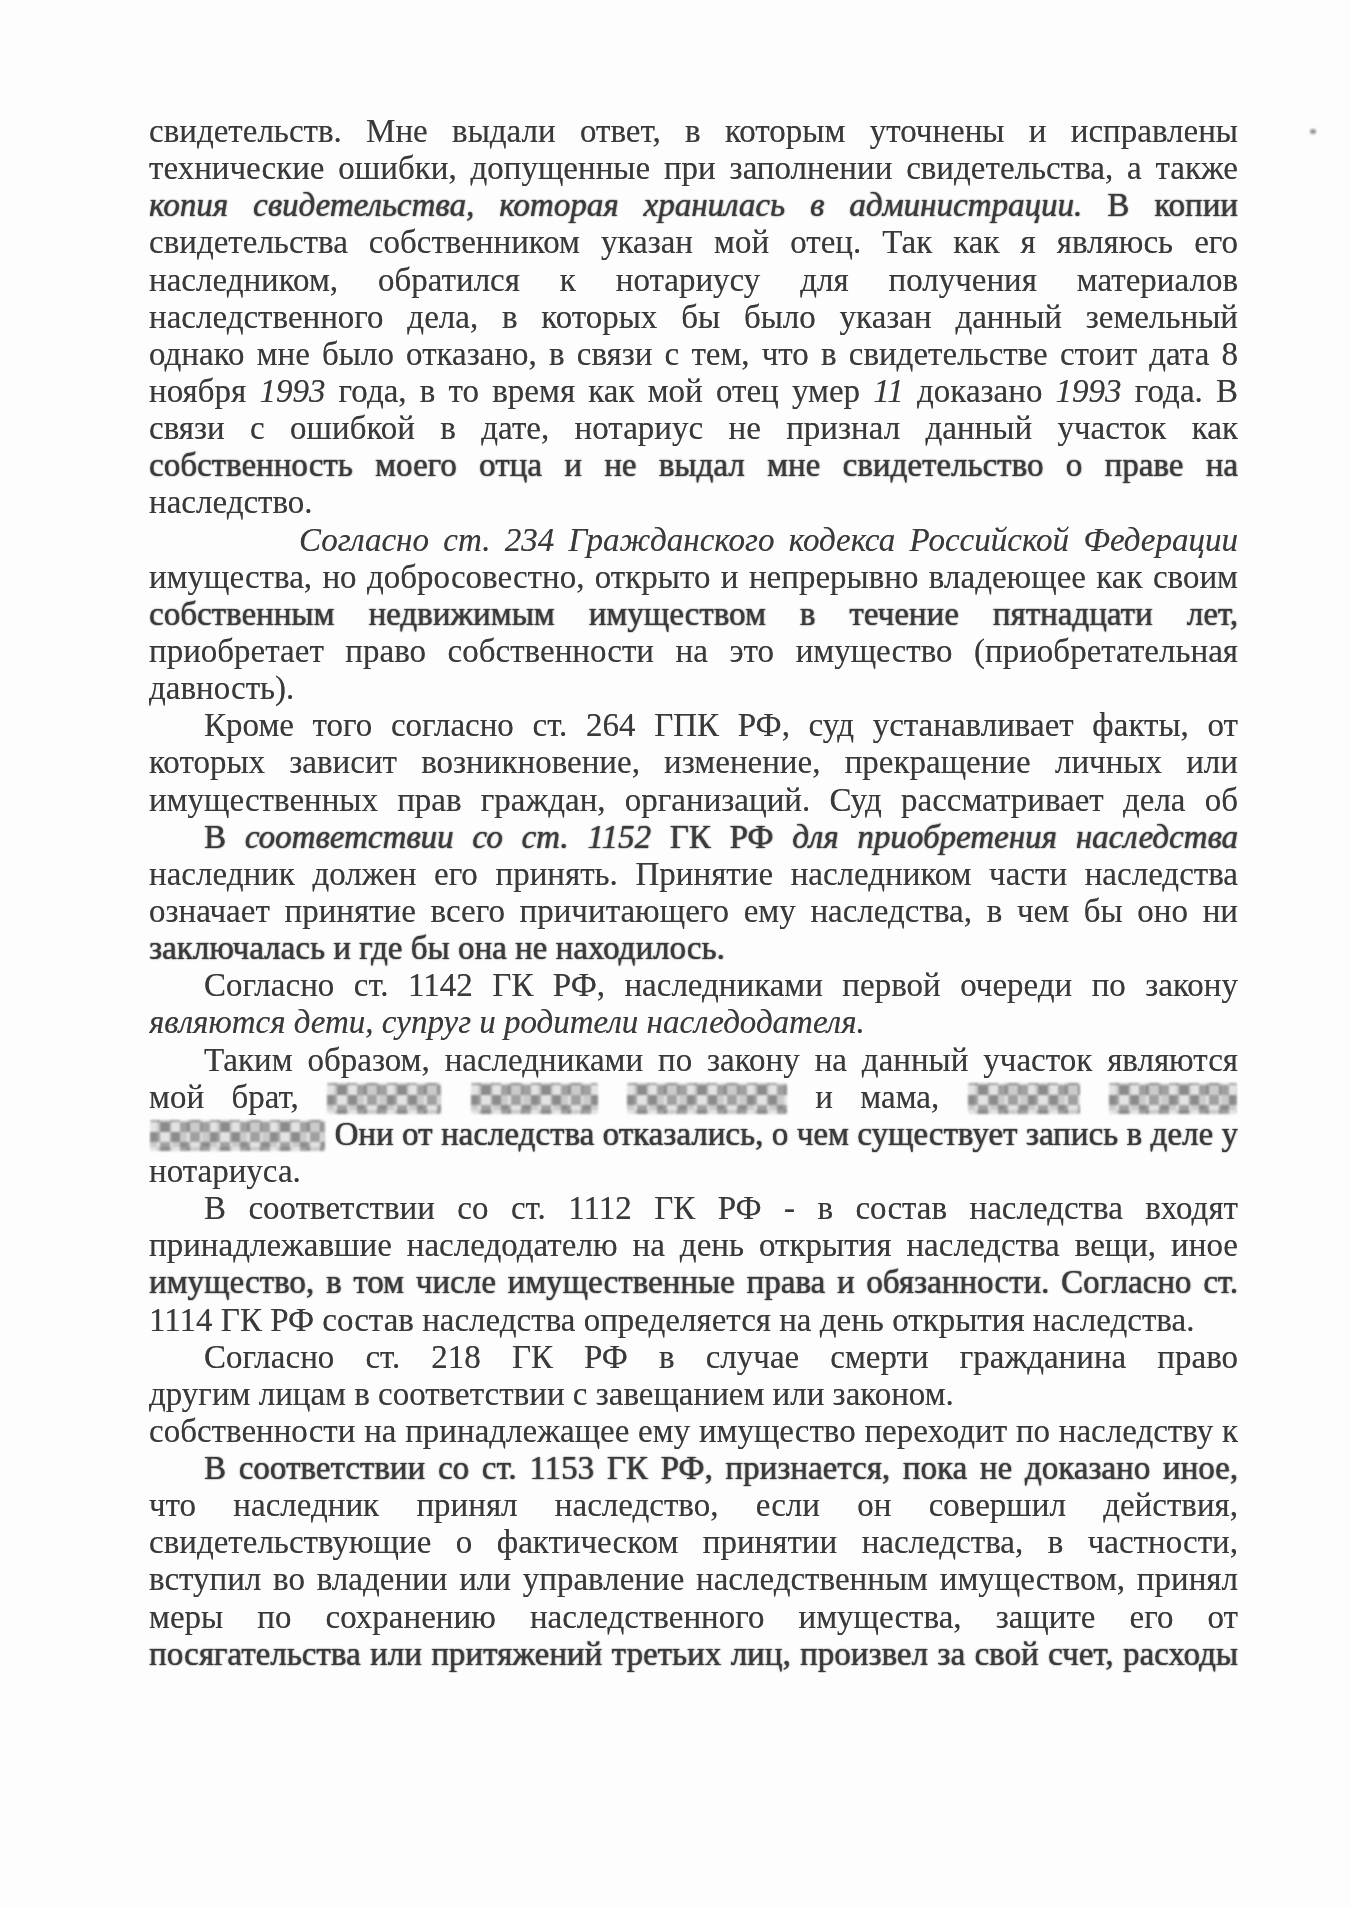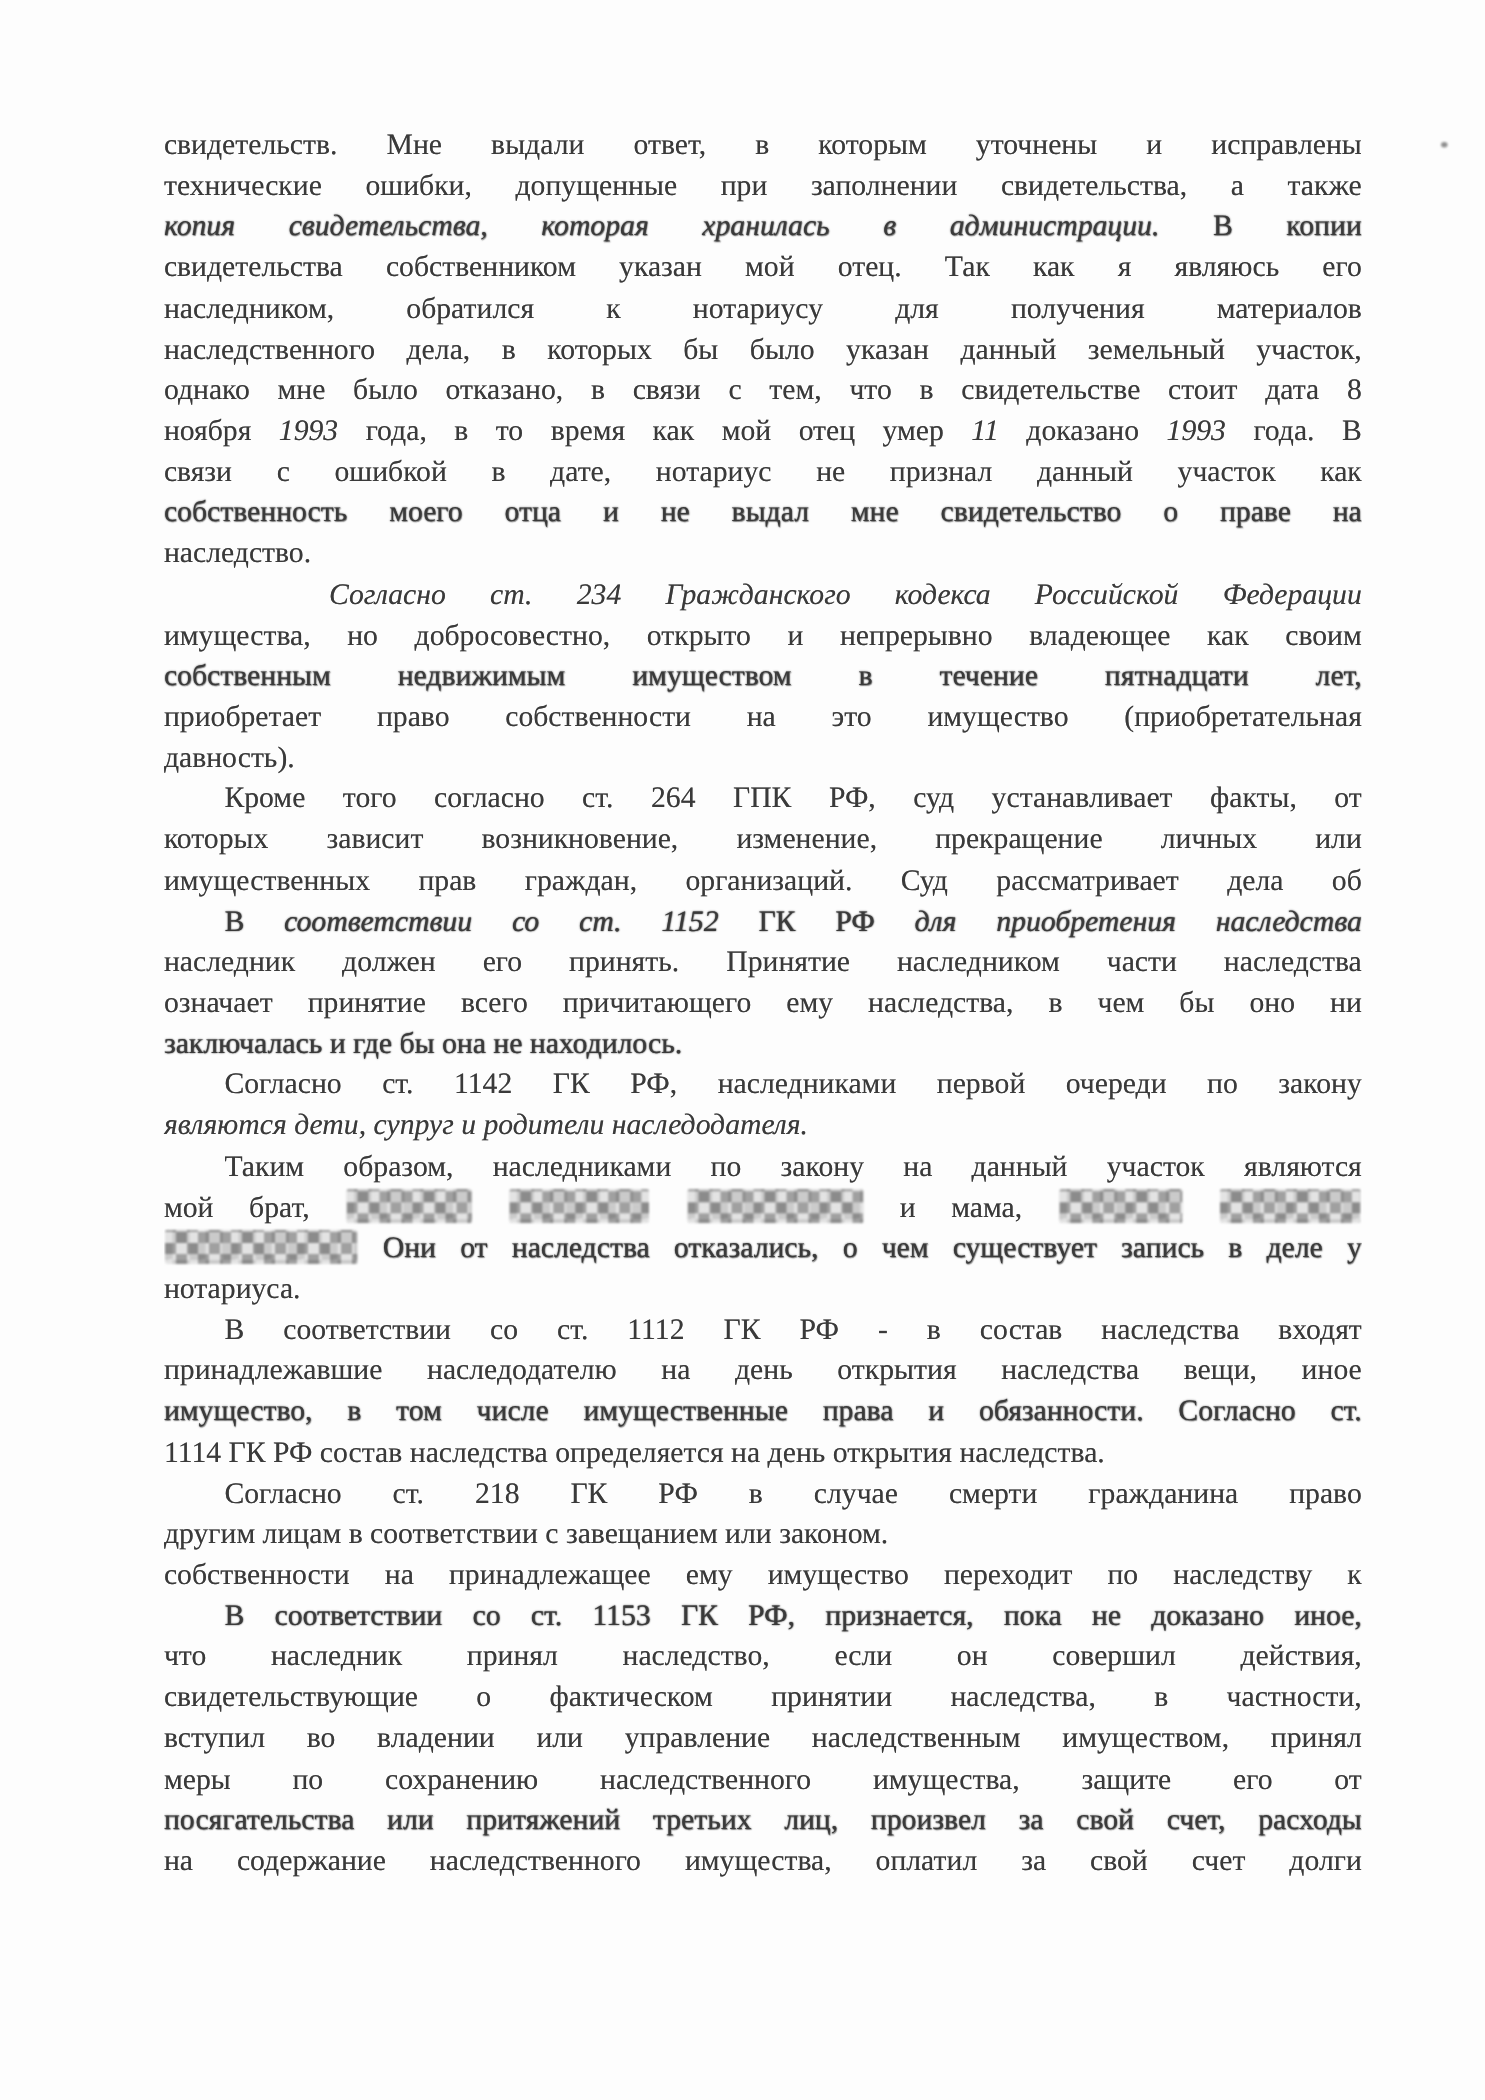--- a/index.html
+++ b/index.html
@@ -15,21 +15,21 @@
     font-family: "Liberation Serif", "DejaVu Serif", serif;
     overflow: hidden;
   }
   .doc {
     position: absolute;
     left: 149px;
     top: 113px;
     width: 1089px;
   }
   .line {
-    font-size: 27px;
+    font-size: 33px;
     line-height: 37.15px;
     height: 37.15px;
     overflow: hidden;
     text-align: justify;
     text-align-last: justify;
     color: #3a3a3a;
     text-shadow: 0 0 0.6px rgba(30,30,30,0.55);
     white-space: normal;
   }
   .line.nj {
@@ -102,16 +102,15 @@
       <div class="line nj"><span class="n">1114 ГК РФ состав наследства определяется на день открытия наследства.</span></div>
       <div class="line" style="text-indent: 55px;"><span class="n">Согласно ст. 218 ГК РФ в случае смерти гражданина право</span></div>
       <div class="line nj"><span class="n">другим лицам в соответствии с завещанием или законом.</span></div>
       <div class="line"><span class="n">собственности на принадлежащее ему имущество переходит по наследству к</span></div>
       <div class="line smudge" style="text-indent: 55px;"><span class="n">В соответствии со ст. 1153 ГК РФ, признается, пока не доказано иное,</span></div>
       <div class="line"><span class="n">что наследник принял наследство, если он совершил действия,</span></div>
       <div class="line"><span class="n">свидетельствующие о фактическом принятии наследства, в частности,</span></div>
       <div class="line"><span class="n">вступил во владении или управление наследственным имуществом, принял</span></div>
       <div class="line"><span class="n">меры по сохранению наследственного имущества, защите его от</span></div>
       <div class="line smudge"><span class="n">посягательства или притяжений третьих лиц, произвел за свой счет, расходы</span></div>
-      <div class="line"><span class="n">на содержание наследственного имущества, оплатил за свой счет долги</span></div>
     </div>
   <div class="speck"></div>
 </div>
 
 </body></html>

